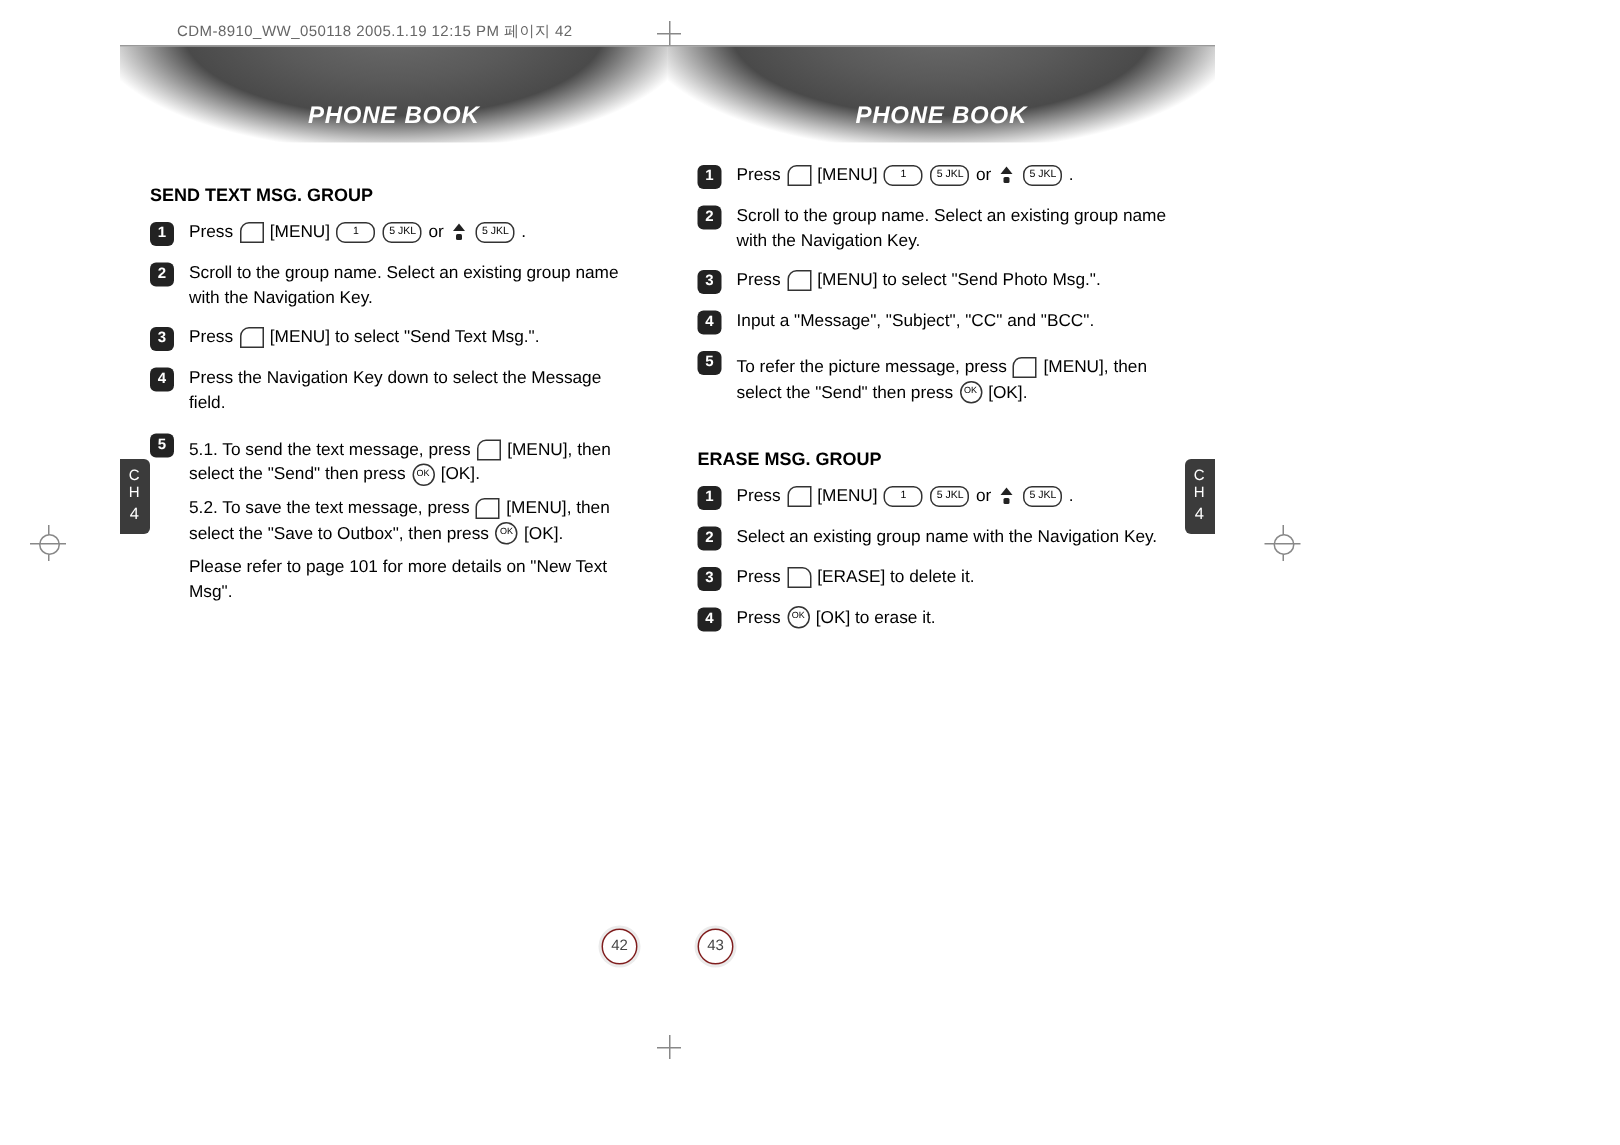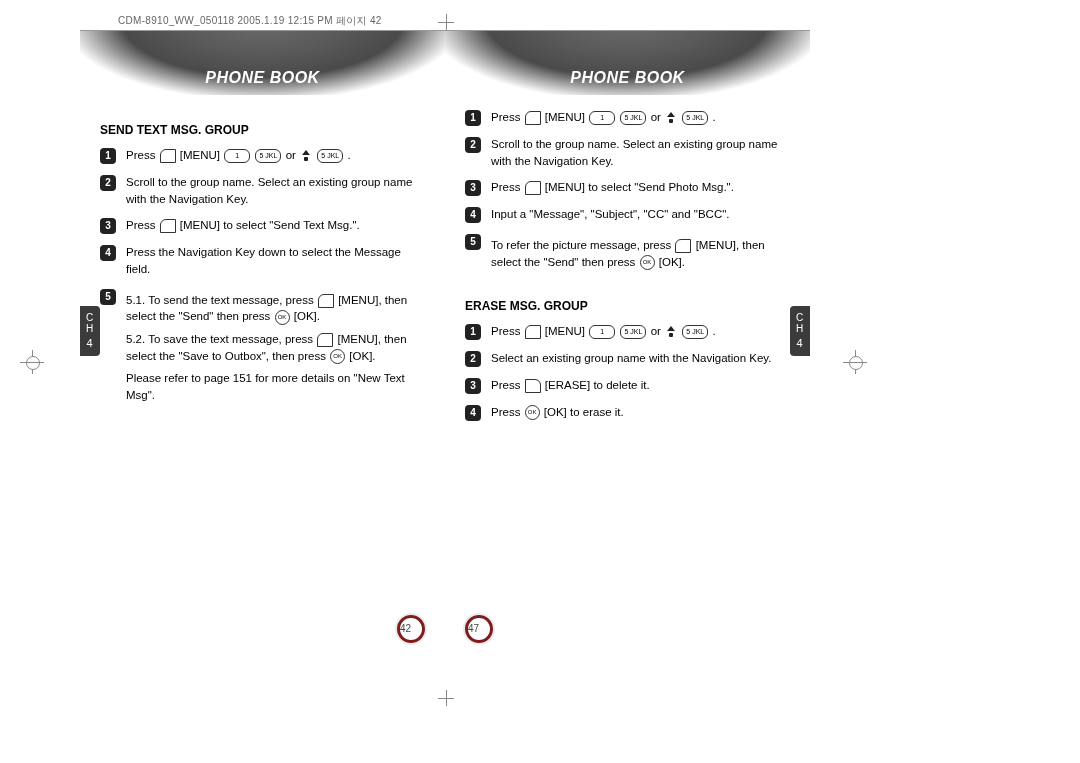--- a/index.html
+++ b/index.html
@@ -263,25 +263,26 @@
   .side-tab.left  { left: 0; border-top-right-radius: 4px; border-bottom-right-radius: 4px; }
   .side-tab.right { right: 0; border-top-left-radius: 4px; border-bottom-left-radius: 4px; }
   .side-tab .lbl { display:block; line-height:1.1; }
   .side-tab .num { display:block; margin-top:3px; font-size:11px; }
 
   .page-num {
     position: absolute;
     bottom: 8px;
     width: 22px;
     height: 22px;
-    border: 3px solid #7f1d1d;
+    border: 1px solid #7f1d1d;
     border-radius: 50%;
     box-shadow: 0 0 0 2px rgba(120,120,120,0.15);
     font-size: 10px;
     line-height: 22px;
+    text-align: center;
     color: #444;
   }
   .page-num.left  { right: 20px; }
   .page-num.right { left: 20px; }
 </style>
 </head>
 <body>
 
 <div class="top-bar">CDM-8910_WW_050118  2005.1.19  12:15 PM  페이지 42</div>
 
@@ -354,21 +355,21 @@
             <span class="icon icon-ok">OK</span>
             <span>[OK].</span>
           </div>
           <div class="sub">
             <span>5.2. To save the text message, press</span>
             <span class="icon icon-menu"></span>
             <span>[MENU], then select the "Save to Outbox", then press</span>
             <span class="icon icon-ok">OK</span>
             <span>[OK].</span>
           </div>
-          <div class="note">Please refer to page 151 for more details on "New Text Msg".</div>
+          <div class="note">Please refer to page 101 for more details on "New Text Msg".</div>
         </div>
       </div>
 
     </div>
 
     <div class="page-num left">42</div>
   </div>
 
   <div class="page">
     <div class="side-tab right">
@@ -469,16 +470,16 @@
         <div class="badge">4</div>
         <div class="step-body">
           <span>Press</span>
           <span class="icon icon-ok">OK</span>
           <span>[OK] to erase it.</span>
         </div>
       </div>
 
     </div>
 
-    <div class="page-num right">47</div>
+    <div class="page-num right">43</div>
   </div>
 
 </div>
 
 </body></html>

